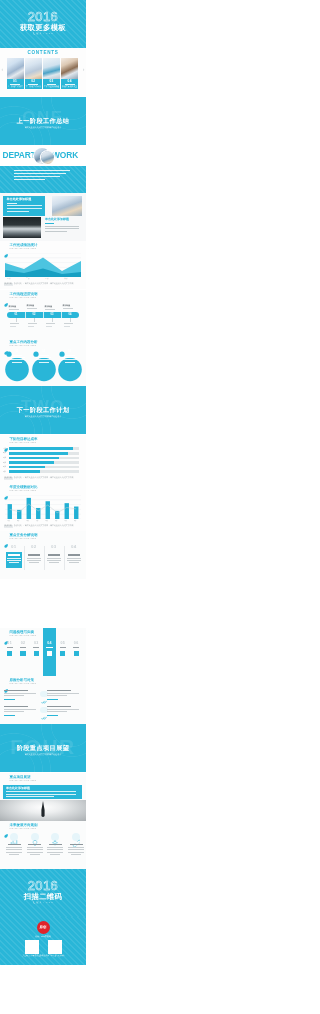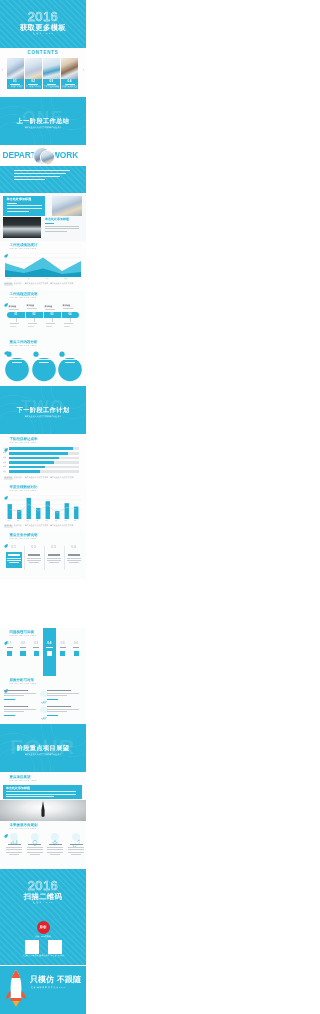--- a/index.html
+++ b/index.html
@@ -497,28 +497,13 @@
 <div class="fill cybg"></div>
 <div class="fill stripes"></div>
 <div class="abs circ" style="left:36.5px;top:4px;width:13px;height:13px;background:#e0232b"></div>
 <div class="t wh" style="left:36.5px;width:13px;top:8.6px;text-align:center;font-size:3.4px;font-weight:bold">原创</div>
 <div class="t" style="left:0;right:0;top:18.4px;text-align:center;font-size:2px;color:rgba(255,255,255,.92)">优品 · PPT模板网</div>
 <div class="abs" style="left:24.5px;top:23px;width:14px;height:14px;background:#fff;padding:0"></div>
 <div class="t" style="left:22.5px;width:18px;top:38.4px;text-align:center;font-size:1.7px;color:rgba(255,255,255,.9)">关注微信公众号 获取更多模板</div>
 <div class="abs" style="left:47.5px;top:23px;width:14px;height:14px;background:#fff;padding:0"></div>
 <div class="t" style="left:45.5px;width:18px;top:38.4px;text-align:center;font-size:1.7px;color:rgba(255,255,255,.9)">扫描二维码 进入官方网站</div>
 </div>
-<div class="slide" style="top:966px">
-<div class="fill cybg"></div>
-<div class="abs" style="left:4px;top:3px;width:24px;height:42px">
-<svg width="24" height="42" viewBox="0 0 24 42">
-          <path d="M12 1C8.4 5 6.6 11 6.6 18v11h10.8V18C17.4 11 15.6 5 12 1Z" fill="#ffffff"></path>
-          <path d="M6.6 22c-2.6 1.5-4.4 4.5-4.6 8l4.6-2.2Z" fill="#ef5b35"></path>
-          <path d="M17.4 22c2.6 1.5 4.4 4.5 4.6 8l-4.6-2.2Z" fill="#ef5b35"></path>
-          <path d="M12 1C10 3.2 8.6 6 7.7 9h8.6C15.4 6 14 3.2 12 1Z" fill="#ef5b35"></path>
-          <rect x="6.6" y="29" width="10.8" height="3" fill="#ef5b35"></rect>
-          <path d="M8.4 32h7.2l-3.6 6Z" fill="#f4a83a"></path>
-        </svg></div>
-<div class="t wh" style="left:30px;top:10px;font-size:8px;font-weight:bold">只模仿</div>
-<div class="t wh" style="left:57px;top:10px;font-size:8px;font-weight:bold">不跟随</div>
-<div class="t" style="left:31px;top:21px;font-size:1.9px;color:rgba(255,255,255,.9);letter-spacing:.2px">更 多 精 彩 内 容 尽 在 优 品 P P T</div>
-</div>
 </div>
 
 </body></html>

